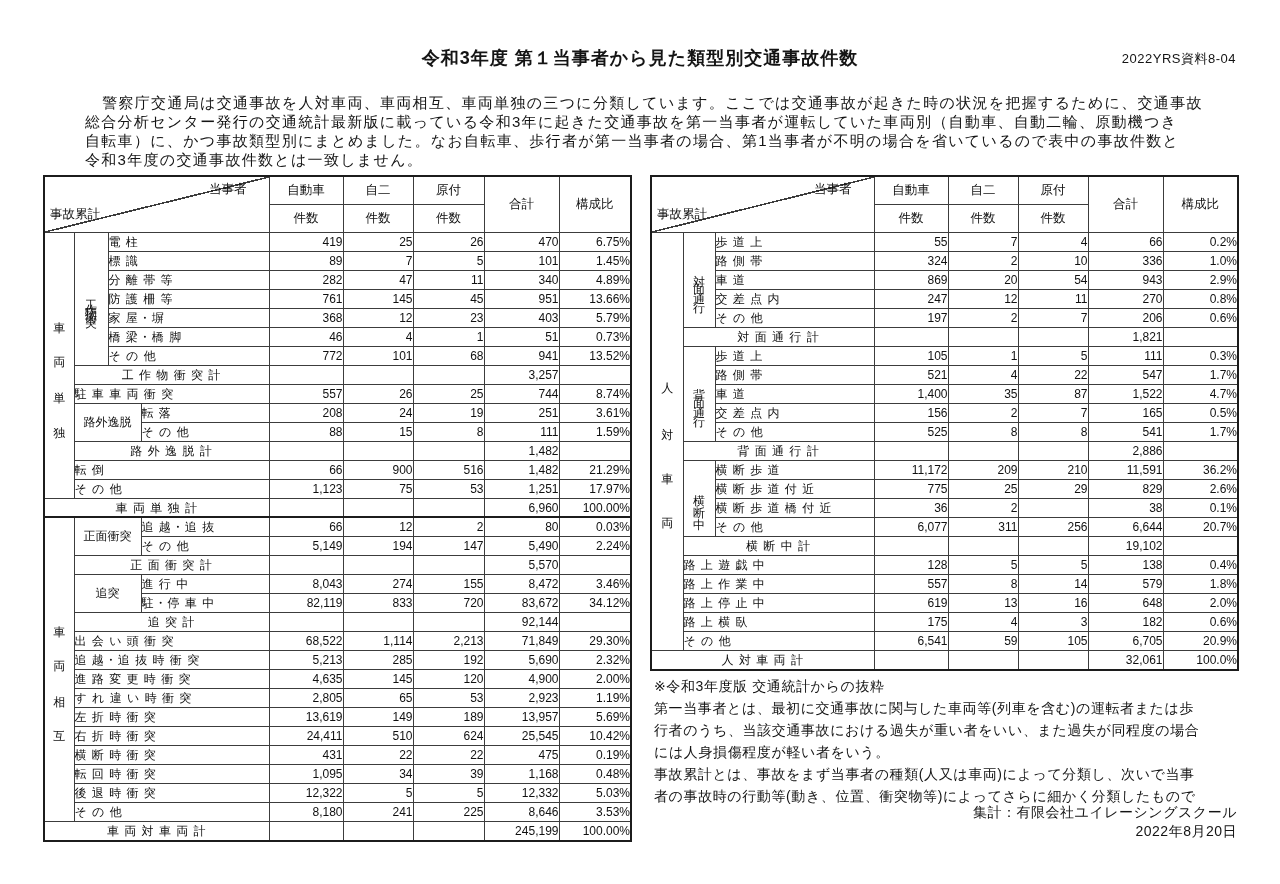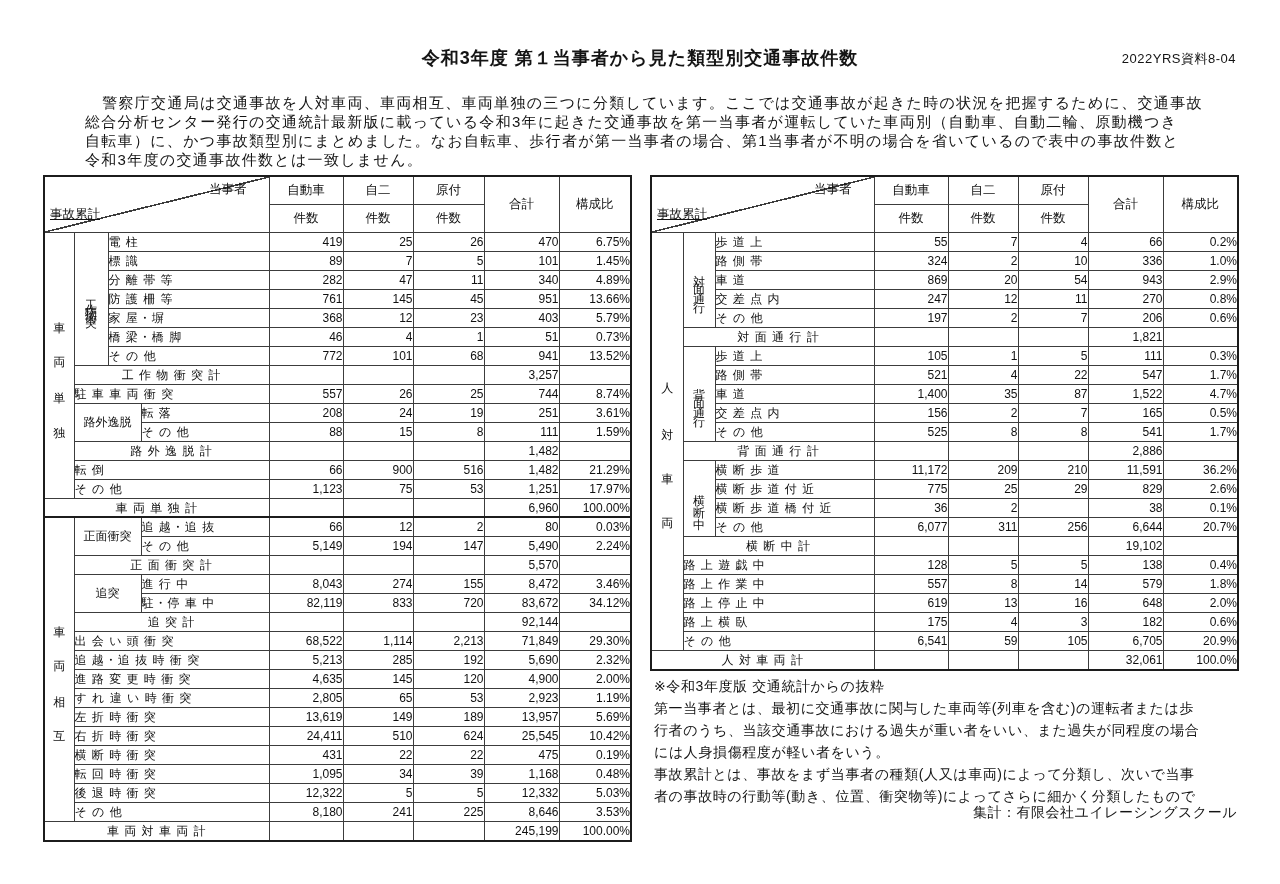--- a/index.html
+++ b/index.html
@@ -29,21 +29,21 @@
   .vtext{writing-mode:vertical-rl;text-orientation:upright;display:inline-block;line-height:1;}
   .ls4{letter-spacing:4px;margin-bottom:-4px;}
   .ls9{letter-spacing:9px;margin-bottom:-9px;}
   .ls12{letter-spacing:12px;margin-bottom:-12px;}
   .ls35{letter-spacing:35px;margin-bottom:-35px;}
   .ls45{letter-spacing:45px;margin-bottom:-45px;}
   .diag{position:relative;background:linear-gradient(to bottom right,
         transparent calc(50% - 0.8px), #3c3c3c calc(50% - 0.8px),
         #3c3c3c calc(50% + 0.8px), transparent calc(50% + 0.8px));}
   .diag .party{position:absolute;top:6px;right:22px;}
-  .diag .acc{position:absolute;bottom:11px;left:5px;text-decoration:underline;}
+  .diag .acc{position:absolute;bottom:11px;left:5px;}
 
   .notes{position:absolute;left:650px;top:673px;width:590px;font-size:14px;
          letter-spacing:0.6px;line-height:18px;}
   .notes div{margin:4px;}
   .footer{position:absolute;top:803px;right:43px;text-align:right;font-size:14px;
           letter-spacing:0.5px;line-height:19px;}
 </style>
 </head>
 <body>
 
@@ -592,15 +592,16 @@
     <div>※令和3年度版 交通統計からの抜粋</div>
     <div>第一当事者とは、最初に交通事故に関与した車両等(列車を含む)の運転者または歩</div>
     <div>行者のうち、当該交通事故における過失が重い者をいい、また過失が同程度の場合</div>
     <div>には人身損傷程度が軽い者をいう。</div>
     <div>事故累計とは、事故をまず当事者の種類(人又は車両)によって分類し、次いで当事</div>
     <div>者の事故時の行動等(動き、位置、衝突物等)によってさらに細かく分類したもので</div>
   </div>
 
   <div class="footer">
     <div>集計：有限会社ユイレーシングスクール</div>
+    <div>2022年8月20日</div>
   </div>
 
 </div>
 
 </body></html>

